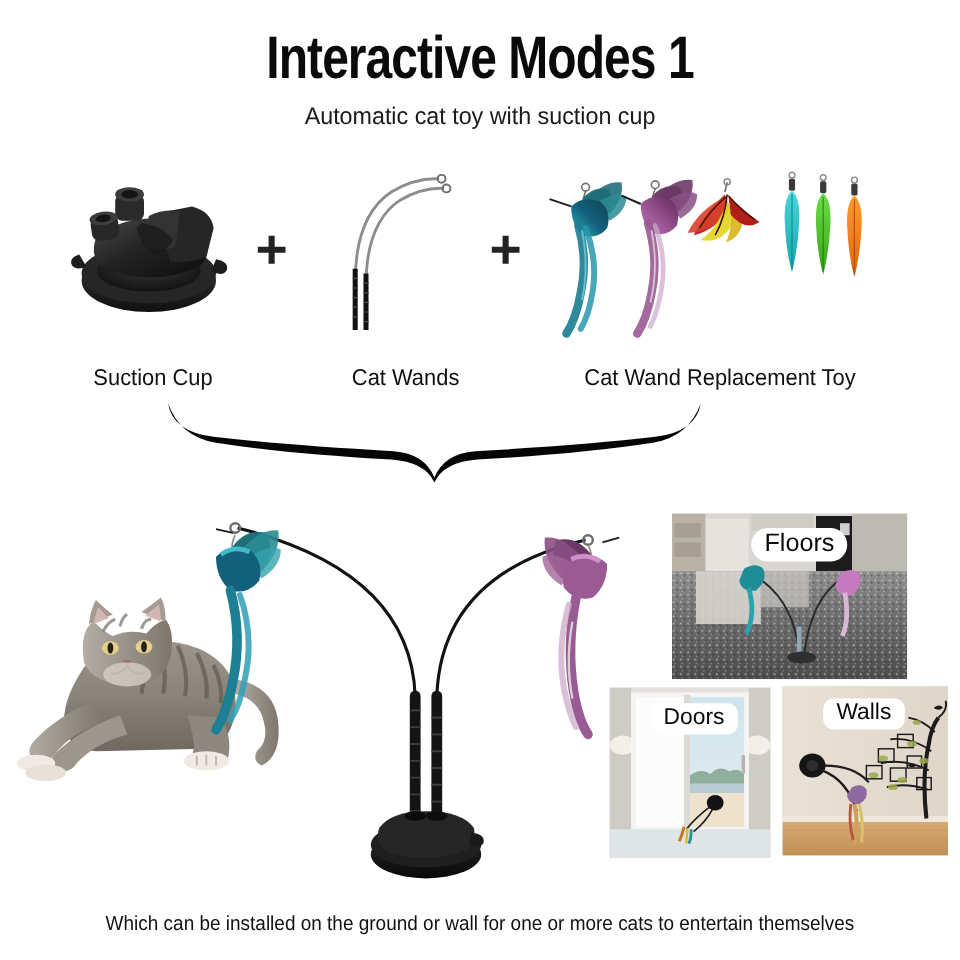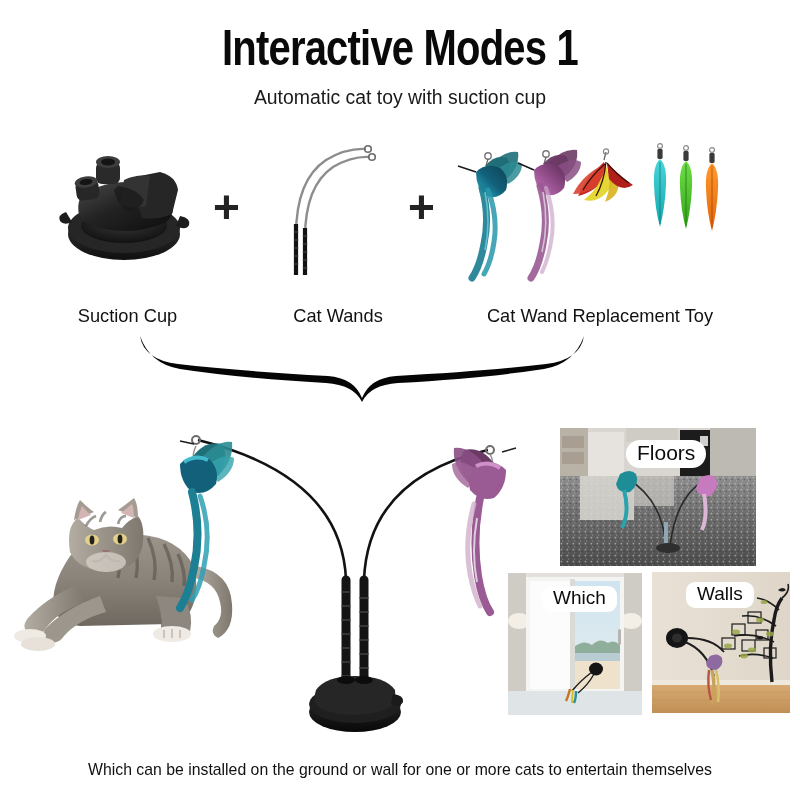--- a/index.html
+++ b/index.html
@@ -435,21 +435,21 @@
       <rect x="110" y="56" width="3" height="16" rx="1.5" fill="#b8b5b0"></rect>
       <rect x="0" y="118" width="134" height="24" fill="#dfe4e6"></rect>
 
       <ellipse cx="88" cy="96" rx="7" ry="6.5" fill="#141414"></ellipse>
       <path d="M84 99 Q72 108 64 118" fill="none" stroke="#1c1c1c" stroke-width="1.4"></path>
       <path d="M86 101 Q80 112 70 120" fill="none" stroke="#1c1c1c" stroke-width="1.4"></path>
       <path d="M62 116 q-2 8 -4 12" stroke="#c8741f" stroke-width="2.4" fill="none"></path>
       <path d="M68 118 q0 8 -2 12" stroke="#2a8f99" stroke-width="2.4" fill="none"></path>
       <path d="M65 117 q-1 9 -1 13" stroke="#d4c02a" stroke-width="2" fill="none"></path>
     </svg>
-    <div class="pill small" style="left:34px;top:13px;">Which</div>
+    <div class="pill small" style="left:34px;top:13px;">Doors</div>
   </div>
 
   <div class="photo" style="left:652px;top:572px;width:138px;height:141px;">
     <svg width="138" height="141" viewBox="0 0 138 141" preserveAspectRatio="none">
       <defs>
         <linearGradient id="wallG" x1="0" y1="0" x2="1" y2="0">
           <stop offset="0" stop-color="#e9e1d6"></stop>
             <stop offset="1" stop-color="#dfd6c9"></stop>
         </linearGradient>
         <linearGradient id="woodG" x1="0" y1="0" x2="0" y2="1">

